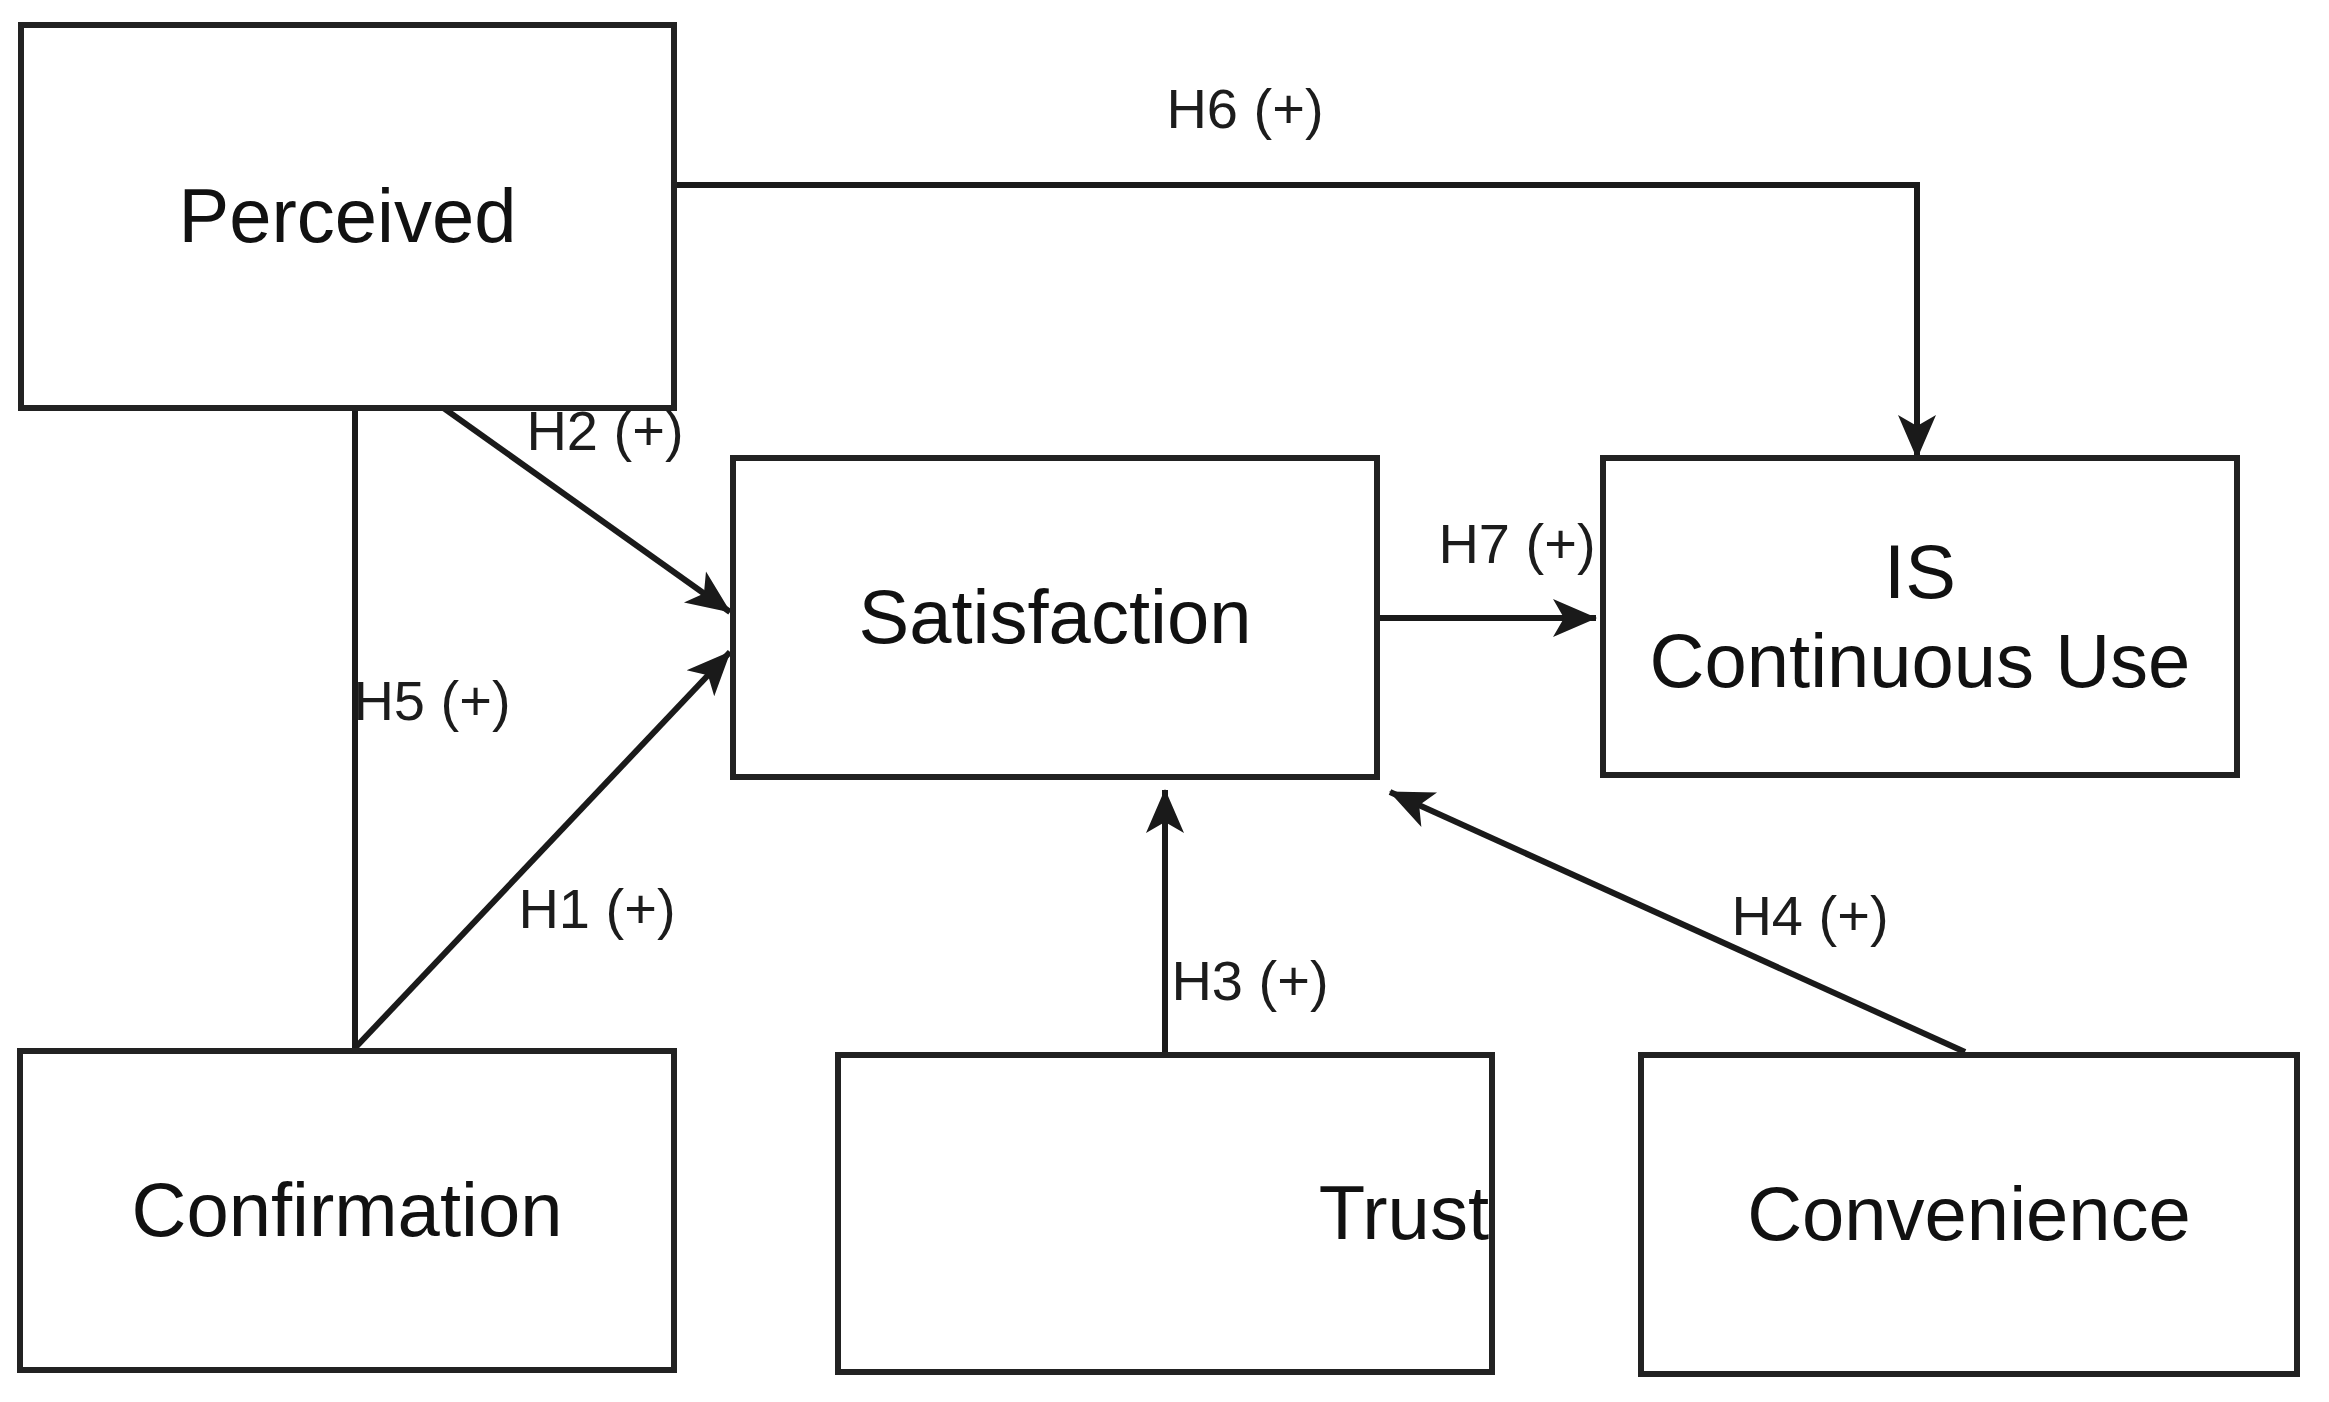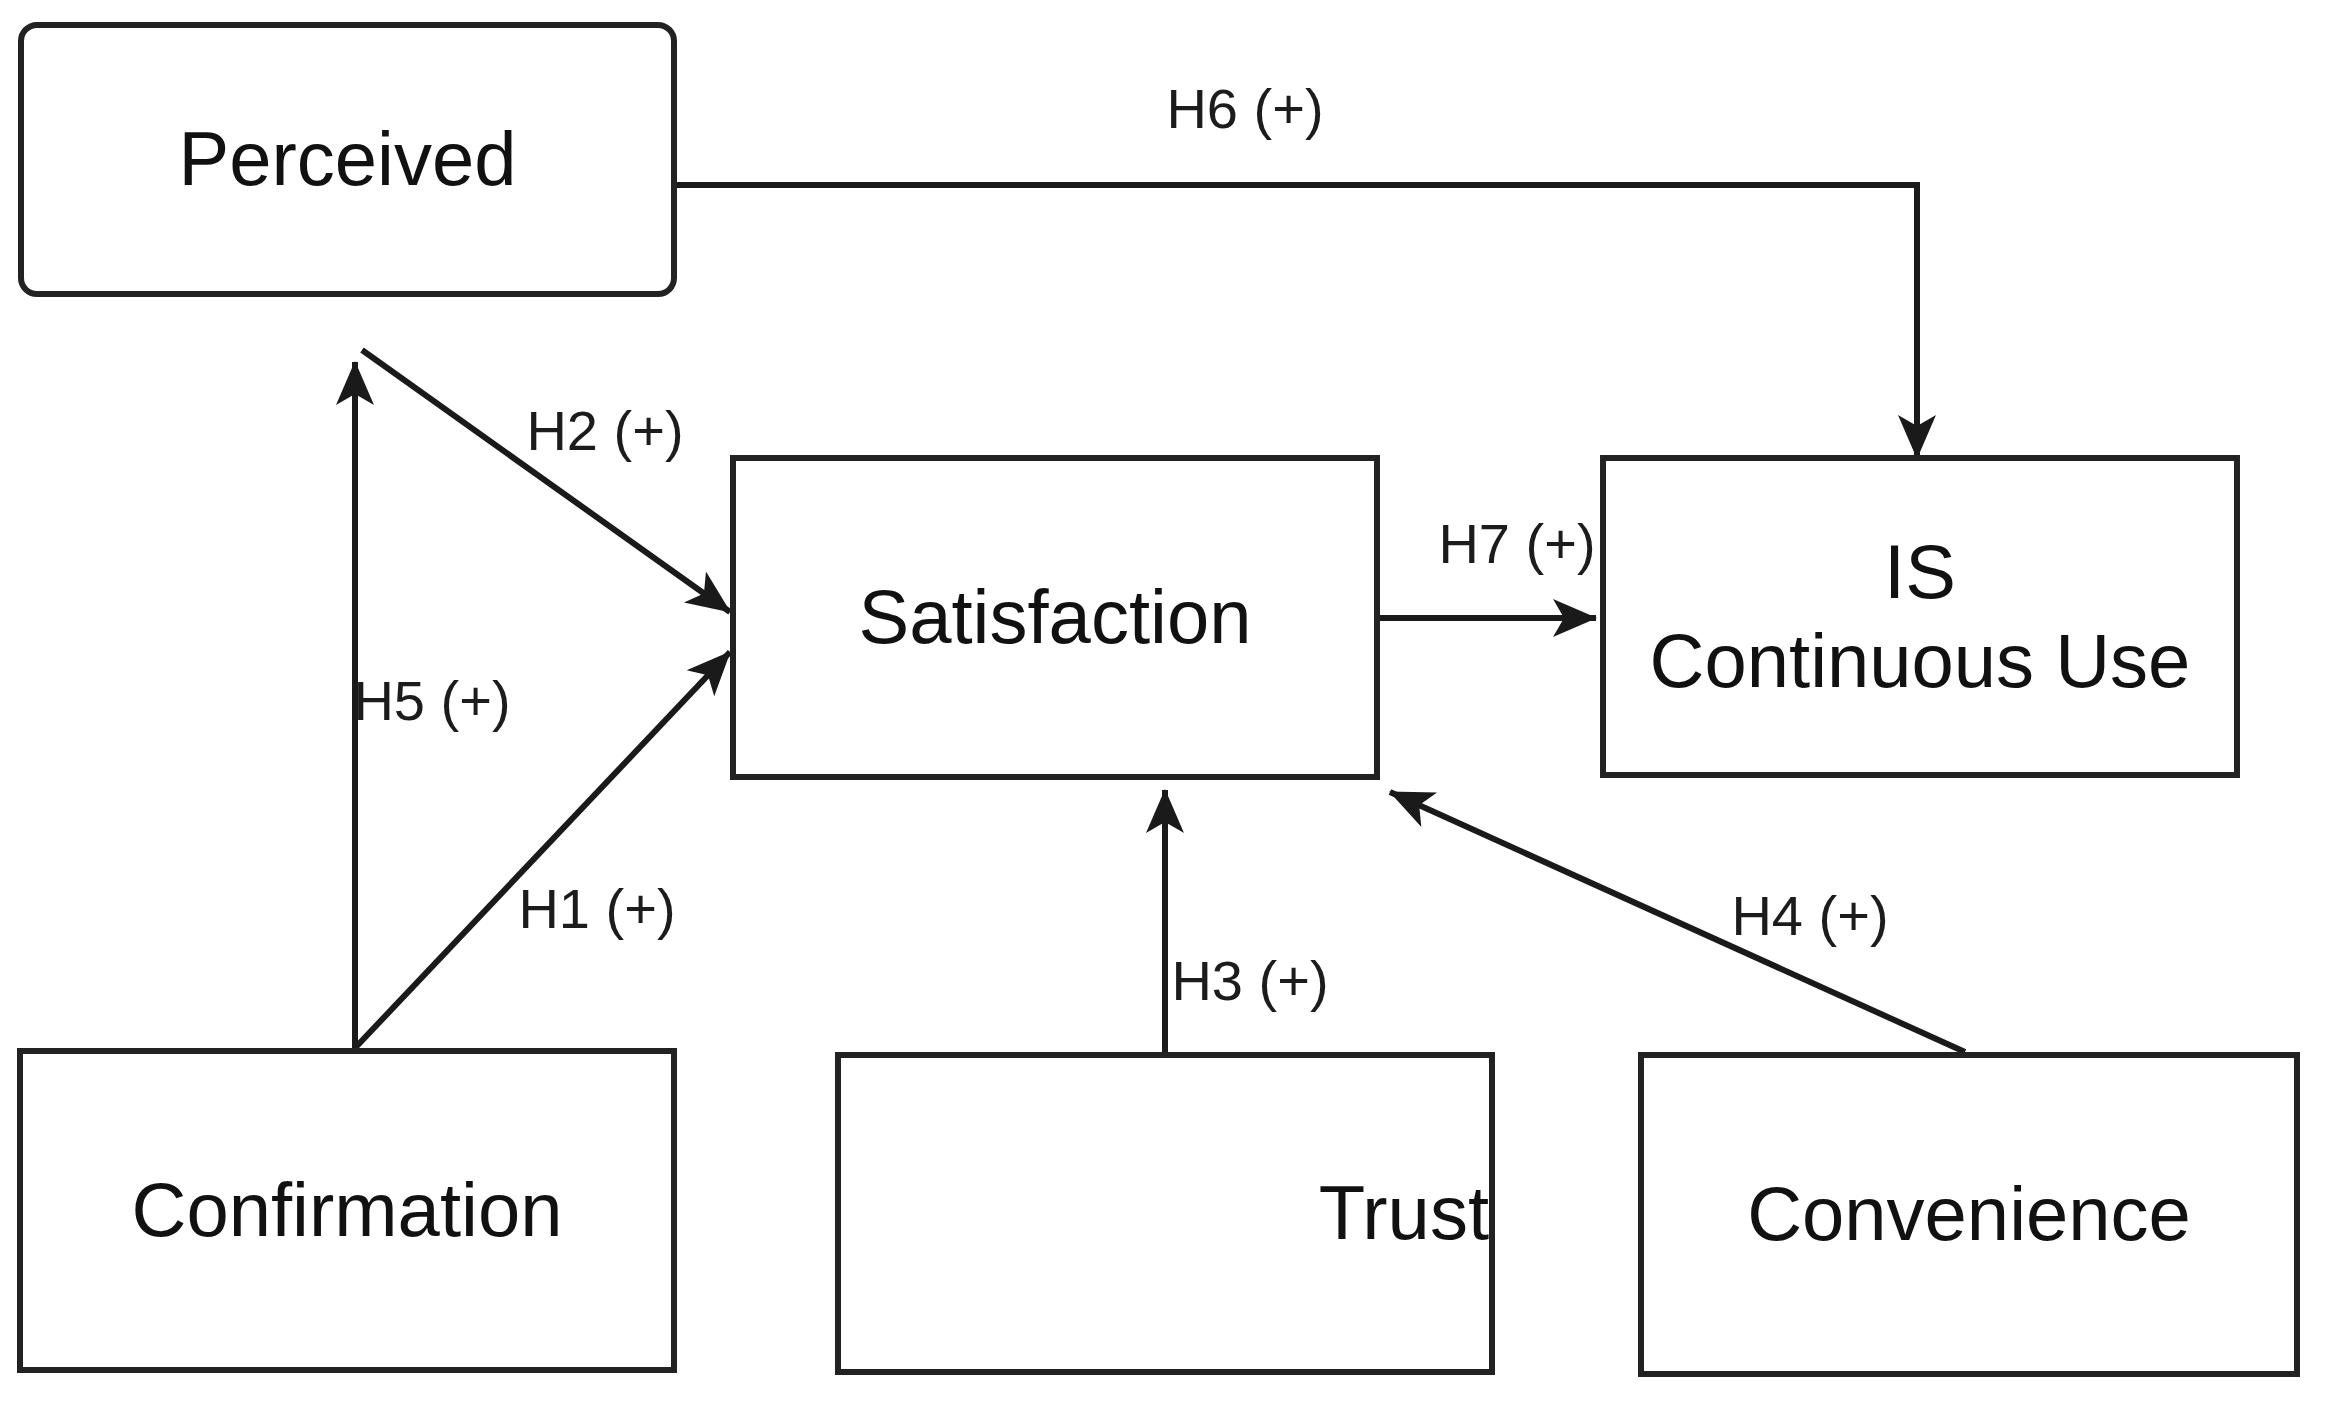--- a/index.html
+++ b/index.html
@@ -26,21 +26,21 @@
     flex-direction: column;
     align-items: center;
     justify-content: center;
     text-align: center;
     color: #111111;
     font-size: 76px;
     line-height: 1.16;
     letter-spacing: 0px;
   }
   .node span { display: block; white-space: nowrap; }
-  #node-perceived-usefulness { left: 18px;   top: 22px;   width: 659px; height: 275px; border-radius: 19px; }
+  #node-perceived-usefulness { left: 18px;   top: 22px;   width: 659px; height: 389px; }
   #node-satisfaction         { left: 730px;  top: 455px;  width: 650px; height: 325px; }
   #node-is-continuous-use    { left: 1600px; top: 455px;  width: 640px; height: 323px; }
   #node-confirmation         { left: 17px;   top: 1048px; width: 660px; height: 325px; }
   #node-trust                { left: 835px;  top: 1052px; width: 660px; height: 323px; align-items: flex-end; }
   #node-convenience          { left: 1638px; top: 1052px; width: 662px; height: 325px; }
 
   .edge-label {
     position: absolute;
     transform: translate(-50%, -50%);
     font-size: 56px;

